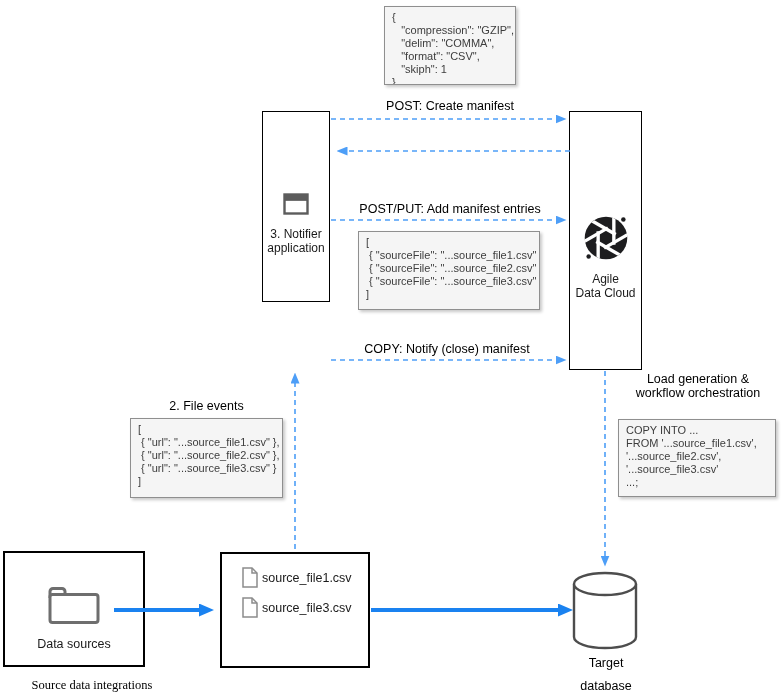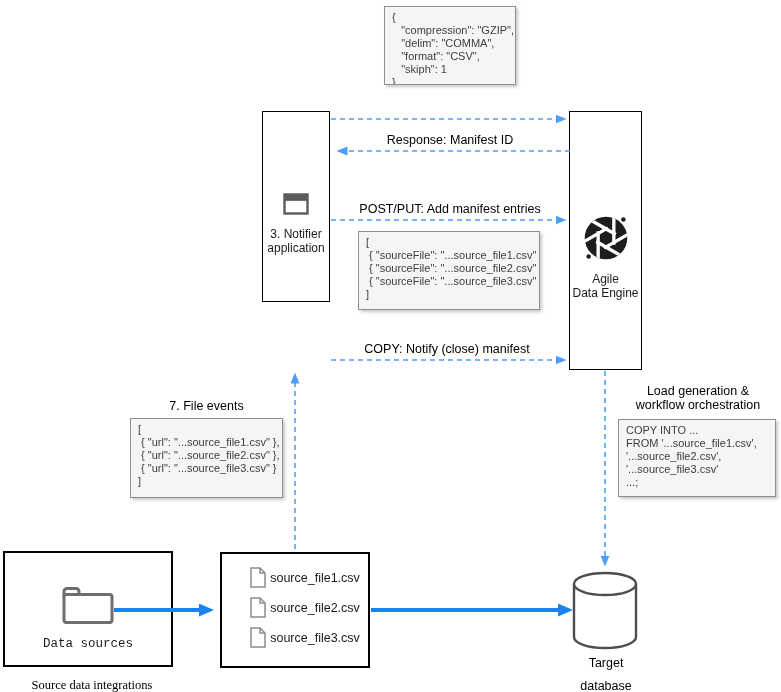--- a/index.html
+++ b/index.html
@@ -90,46 +90,45 @@
   #config-box   { left: 384px; top: 6px;   width: 132px; height: 79px; }
   #entries-box  { left: 358px; top: 231px; width: 182px; height: 79px; }
   #events-box   { left: 130px; top: 418px; width: 153px; height: 80px; }
   #copy-box     { left: 618px; top: 419px; width: 158px; height: 78px; }
 
   #lbl-create   { left: 350px; top: 99px;  width: 200px; }
   #lbl-response { left: 350px; top: 133px; width: 200px; }
   #lbl-add      { left: 350px; top: 202px; width: 200px; }
   #lbl-notify   { left: 347px; top: 342px; width: 200px; }
   #lbl-events   { left: 130px; top: 399px; width: 153px; }
-  #lbl-loadgen  { left: 625px; top: 384px; width: 146px; white-space: normal; }
+  #lbl-loadgen  { left: 625px; top: 372px; width: 146px; white-space: normal; }
 
   #notifier-node { left: 262px; top: 111px; width: 68px;  height: 191px; }
   #ade-node      { left: 569px; top: 111px; width: 73px;  height: 259px; }
   #notifier-node .node-icon { margin-top: 34px; margin-bottom: 12px; }
   #ade-node .node-icon      { margin-top: 28px; margin-bottom: 6px; }
   #ade-node .node-label     { white-space: pre-line; }
 
   #datasources-node {
-    left: 3px; top: 551px; width: 170px; height: 116px;
-    display: flex; flex-direction: column; align-items: center; font-family: Liberation Mono, monospace;
+    left: 3px; top: 551px; width: 142px; height: 116px;
+    display: flex; flex-direction: column; align-items: center;
   }
   #datasources-node .node-icon { margin-top: 31px; }
   #datasources-node .node-label { margin-top: 11px; font-size: 12.5px; }
 
   #cloud-node {
     left: 220px; top: 552px; width: 150px; height: 116px;
     padding: 13px 0 0 20px;
   }
   .file-row {
     display: flex;
     align-items: center;
     gap: 4px;
     height: 21px;
     margin-bottom: 9px;
-    justify-content: center;
   }
   .file-name { font-size: 12.5px; color: #1a1a1a; }
 
   #caption-src   { left: 0px;   top: 674px; width: 184px; font-family: Liberation Serif, serif; }
   #caption-cloud { left: 220px; top: 674px; width: 150px; }
 
   #db-cylinder { position: absolute; left: 572px; top: 571px; z-index: 2; }
   #db-label    { left: 566px; top: 652px; width: 80px; white-space: normal; font-size: 12.5px; }
 </style>
 </head>
@@ -158,24 +157,24 @@
 
   <div id="config-box" class="code-box">
     <div class="code">{
    "compression": "GZIP",
    "delim": "COMMA",
    "format": "CSV",
    "skiph": 1
 }</div>
   </div>
 
-  <div id="lbl-response" class="flow-label">Response: Manifest ID</div>
+  <div id="lbl-create" class="flow-label">POST: Create manifest</div>
   <div id="lbl-add" class="flow-label">POST/PUT: Add manifest entries</div>
   <div id="lbl-notify" class="flow-label">COPY: Notify (close) manifest</div>
-  <div id="lbl-events" class="flow-label">7. File events</div>
+  <div id="lbl-events" class="flow-label">2. File events</div>
   <div id="lbl-loadgen" class="flow-label">Load generation &amp; workflow orchestration</div>
 
   <div id="notifier-node" class="node tall-node">
     <svg class="node-icon" width="26" height="22" viewBox="0 0 26 22">
       <rect x="1.5" y="1.5" width="23" height="19" fill="#ffffff" stroke="#5c5c5c" stroke-width="2.4"></rect>
       <rect x="1.5" y="1.5" width="23" height="5.8" fill="#5c5c5c" stroke="#5c5c5c" stroke-width="1"></rect>
     </svg>
     <div class="node-label">3. Notifier application</div>
   </div>
 
@@ -201,21 +200,21 @@
         <line x1="64" y1="62" x2="64" y2="2" transform="rotate(120 50 50)"></line>
         <line x1="64" y1="62" x2="64" y2="2" transform="rotate(180 50 50)"></line>
         <line x1="64" y1="62" x2="64" y2="2" transform="rotate(240 50 50)"></line>
         <line x1="64" y1="62" x2="64" y2="2" transform="rotate(300 50 50)"></line>
       </g>
       <circle cx="50" cy="50" r="7.5" fill="#1d1d1f"></circle>
       <circle cx="81" cy="17" r="4" fill="#1d1d1f"></circle>
       <circle cx="19" cy="83" r="4" fill="#1d1d1f"></circle>
     </svg>
     <div class="node-label">Agile
-Data Engine</div>
+Data Cloud</div>
   </div>
 
   <div id="events-box" class="code-box">
     <div class="code">[
  { "url": "...source_file1.csv" },
  { "url": "...source_file2.csv" },
  { "url": "...source_file3.csv" }
 ]</div>
   </div>
 
@@ -242,27 +241,20 @@
         <path d="M1 1 h9 l5 5 v14 h-14 z" fill="#ffffff" stroke="#8c8c8c" stroke-width="1.5"></path>
         <path d="M10 1 v5 h5" fill="none" stroke="#8c8c8c" stroke-width="1.5"></path>
       </svg>
       <span class="file-name">source_file1.csv</span>
     </div>
     <div class="file-row">
       <svg width="16" height="21" viewBox="0 0 16 21">
         <path d="M1 1 h9 l5 5 v14 h-14 z" fill="#ffffff" stroke="#8c8c8c" stroke-width="1.5"></path>
         <path d="M10 1 v5 h5" fill="none" stroke="#8c8c8c" stroke-width="1.5"></path>
       </svg>
-      <span class="file-name">source_file2.csv</span>
-    </div>
-    <div class="file-row">
-      <svg width="16" height="21" viewBox="0 0 16 21">
-        <path d="M1 1 h9 l5 5 v14 h-14 z" fill="#ffffff" stroke="#8c8c8c" stroke-width="1.5"></path>
-        <path d="M10 1 v5 h5" fill="none" stroke="#8c8c8c" stroke-width="1.5"></path>
-      </svg>
       <span class="file-name">source_file3.csv</span>
     </div>
   </div>
 
   <svg id="db-cylinder" width="66" height="79" viewBox="0 0 66 79">
     <path d="M2 13 v53 a31 11 0 0 0 62 0 v-53" fill="#ffffff" stroke="#4d4d4d" stroke-width="2.4"></path>
     <ellipse cx="33" cy="13" rx="31" ry="11" fill="#ffffff" stroke="#4d4d4d" stroke-width="2.4"></ellipse>
   </svg>
   <div id="db-label" class="caption">Target database</div>
 

